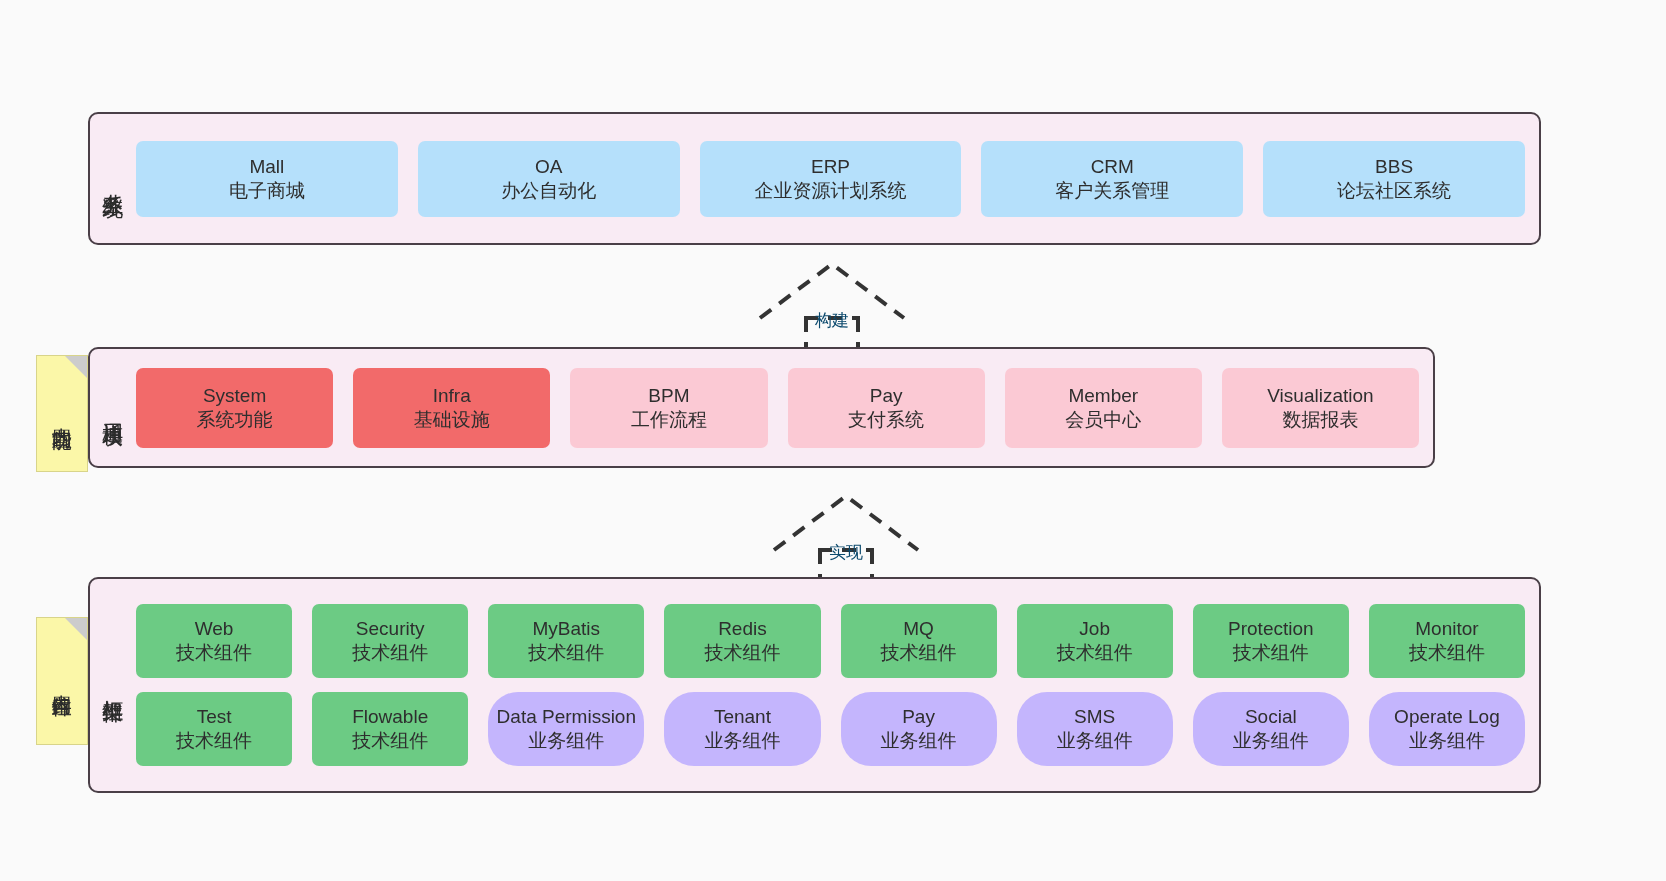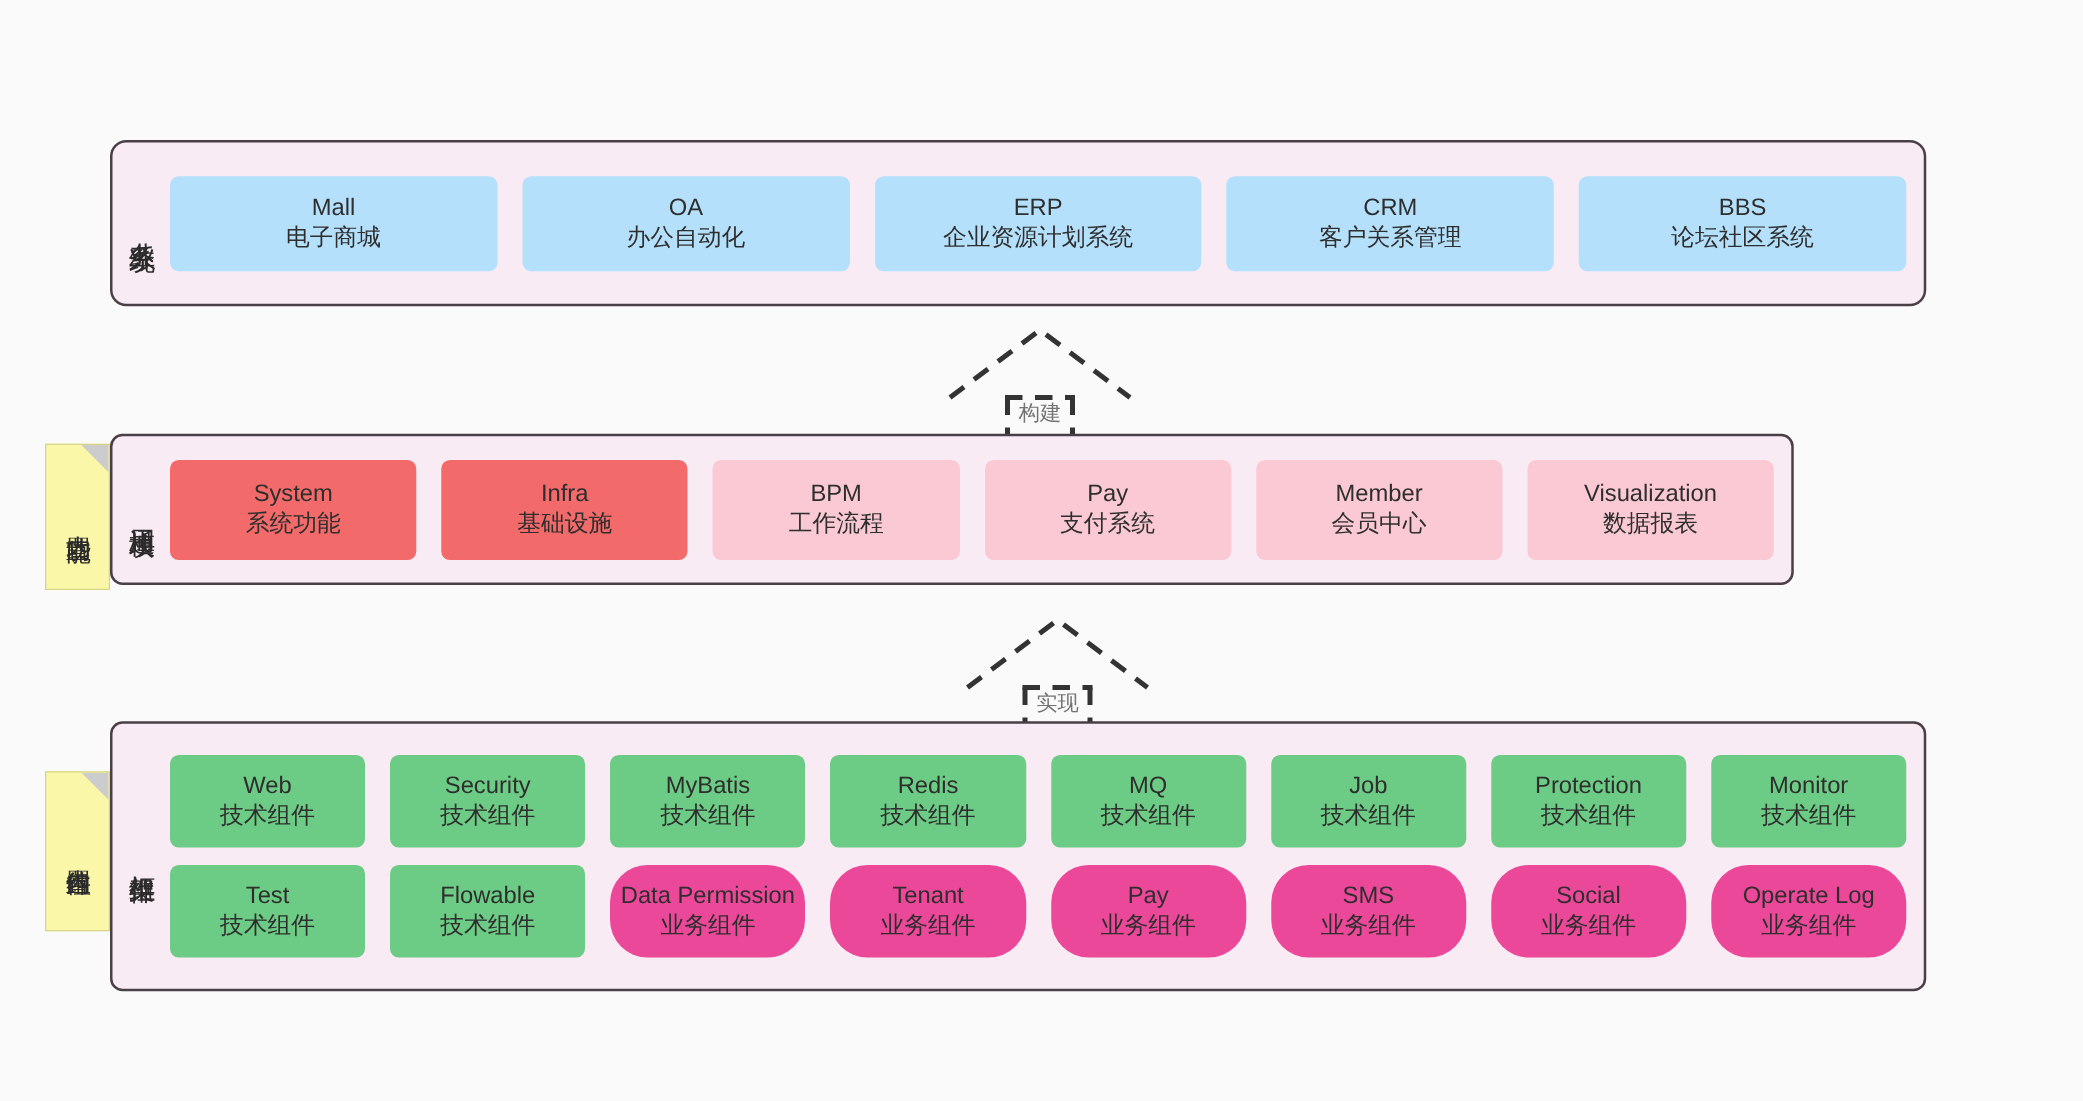--- a/index.html
+++ b/index.html
@@ -80,24 +80,24 @@
     user-select: none;
   }
   .node .n-en { display: block; }
   .node .n-cn { display: block; }
 
   
   .c-blue        { background: #b5e0fb; }
   .c-red-strong  { background: #f26a6a; }
   .c-pink-light  { background: #fbc9d4; align-items: center; }
   .c-green-mid   { background: #6ccb84; }
-  .c-green-light { background: #ec4899; border-radius: 30px; }
-
-  
-  #layer-business  { left: 88px;  top: 112px; width: 1453px; height: 133px; border-radius: 13px; }
+  .c-green-light { background: #c4b5fd; border-radius: 30px; }
+
+  
+  #layer-business  { left: 88px;  top: 112px; width: 1453px; height: 133px; }
   #layer-common    { left: 88px;  top: 347px; width: 1347px; height: 121px; }
   #layer-framework { left: 88px;  top: 577px; width: 1453px; height: 216px; }
 
   #layer-business  .box-row { height: 76px; }
   #layer-common    .box-row { height: 80px; }
   #layer-framework .box-row { height: 74px; }
 
   
   .note {
     position: absolute;
@@ -132,23 +132,23 @@
   
   .uml-arrow {
     position: absolute;
     user-select: none;
   }
   .uml-arrow svg { display: block; }
   .uml-arrow .arrow-label {
     position: absolute;
     left: 50%;
     transform: translateX(-50%);
-    bottom: 6px;
+    bottom: 16px;
     font-size: 17px;
-    color: #737373;
+    color: #0c4a6e;
     background: transparent;
     padding: 0 2px;
     white-space: nowrap;
   }
   #arrow-build   { left: 752px; top: 258px; width: 160px; height: 90px; }
   #arrow-realize { left: 766px; top: 490px; width: 160px; height: 90px; text-align: center; }
 </style>
 </head>
 <body>
 

